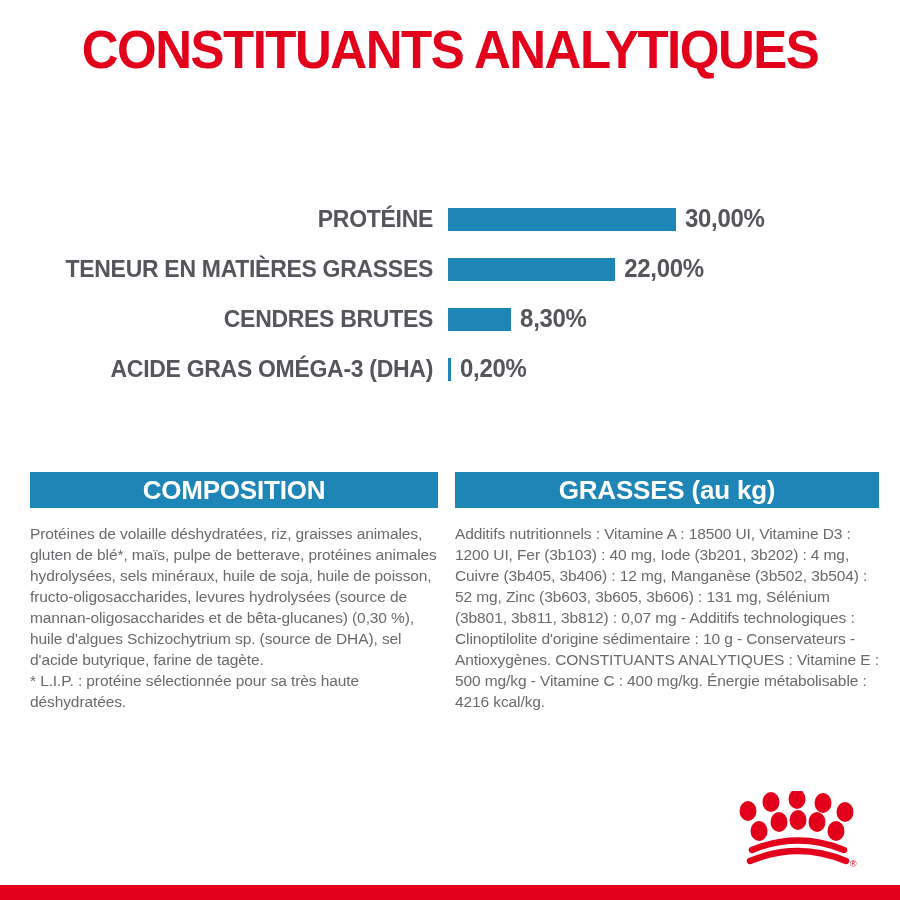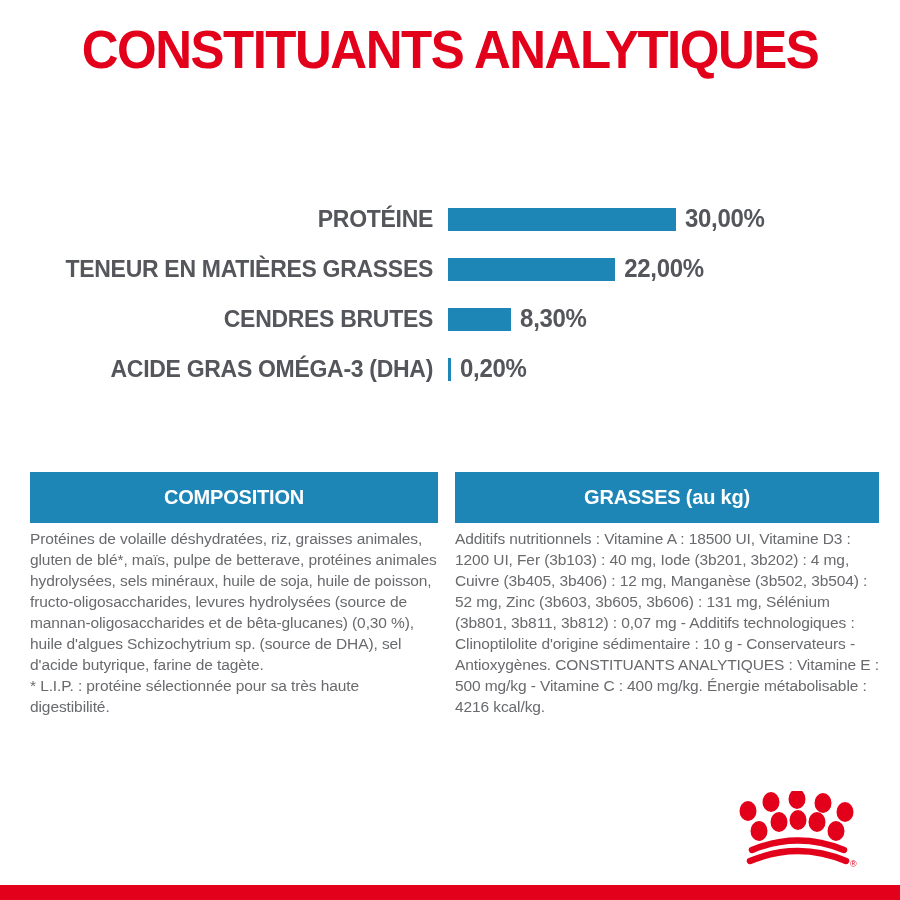--- a/index.html
+++ b/index.html
@@ -25,26 +25,26 @@
   .bar-fill{height:23px;background:#1e86b7;min-width:3px;}
   .bar-value{
     margin-left:9px;font-weight:700;font-size:24px;color:#55565b;
     letter-spacing:-0.3px;white-space:nowrap;transform:scaleY(1.05);
   }
   
   .col{position:absolute;top:472px;}
   .col-left{left:30px;width:408px;}
   .col-right{left:455px;width:424px;}
   .col-header{
-    height:51px;background:#1e86b7;color:#ffffff;display:flex;
-    align-items:center;justify-content:center;font-weight:700;font-size:20px;
+    height:36px;background:#1e86b7;color:#ffffff;display:flex;
+    align-items:center;justify-content:center;font-weight:700;font-size:26px;
     letter-spacing:-0.2px;
   }
   .col-body{
-    margin-top:5px;color:#696a6d;font-size:15.5px;line-height:21px;
+    margin-top:15px;color:#696a6d;font-size:15.5px;line-height:21px;
     letter-spacing:-0.1px;
   }
   .col-body p{margin:0;}
   
   .crown{position:absolute;left:738px;top:791px;width:132px;height:84px;}
   
   .bottom-strip{position:absolute;left:0;bottom:0;width:900px;height:15px;background:#e2001a;}
 </style>
 </head>
 <body>
@@ -81,21 +81,21 @@
           <div class="bar-fill" style="width: 3px;"></div>
         </div>
       <div class="bar-value">0,20%</div>
     </div>
   </div>
 
   <div class="col col-left">
     <div class="col-header">COMPOSITION</div>
     <div class="col-body">
       <p>Protéines de volaille déshydratées, riz, graisses animales, gluten de blé*, maïs, pulpe de betterave, protéines animales hydrolysées, sels minéraux, huile de soja, huile de poisson, fructo-oligosaccharides, levures hydrolysées (source de mannan-oligosaccharides et de bêta-glucanes) (0,30 %), huile d'algues Schizochytrium sp. (source de DHA), sel d'acide butyrique, farine de tagète.</p>
-      <p>* L.I.P. : protéine sélectionnée pour sa très haute digestibilité.</p>
+      <p>* L.I.P. : protéine sélectionnée pour sa très haute déshydratées.</p>
     </div>
   </div>
 
   <div class="col col-right">
     <div class="col-header">GRASSES (au kg)</div>
     <div class="col-body">
       <p>Additifs nutritionnels : Vitamine A : 18500 UI, Vitamine D3 : 1200 UI, Fer (3b103) : 40 mg, Iode (3b201, 3b202) : 4 mg, Cuivre (3b405, 3b406) : 12 mg, Manganèse (3b502, 3b504) : 52 mg, Zinc (3b603, 3b605, 3b606) : 131 mg, Sélénium (3b801, 3b811, 3b812) : 0,07 mg - Additifs technologiques : Clinoptilolite d'origine sédimentaire : 10 g - Conservateurs - Antioxygènes. CONSTITUANTS ANALYTIQUES : Vitamine E : 500 mg/kg - Vitamine C : 400 mg/kg. Énergie métabolisable : 4216 kcal/kg.</p>
     </div>
   </div>
 

